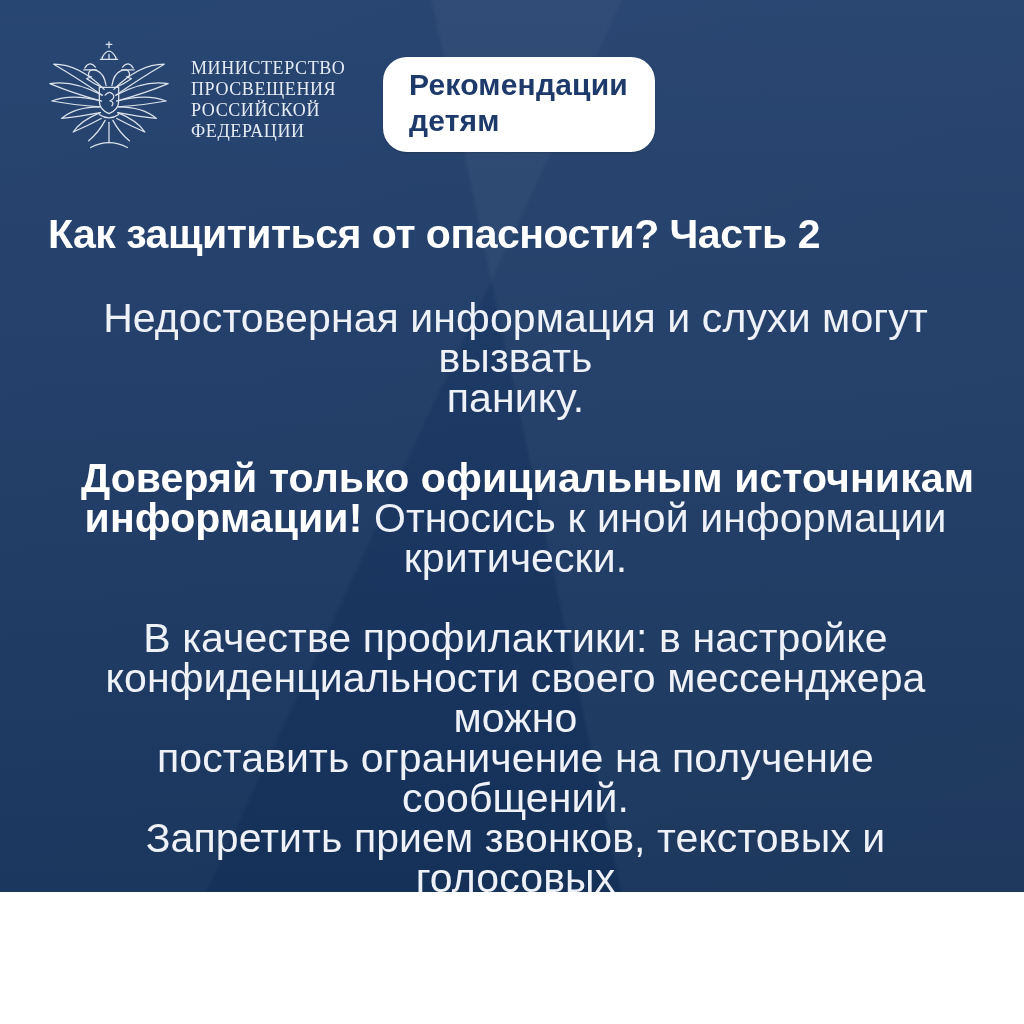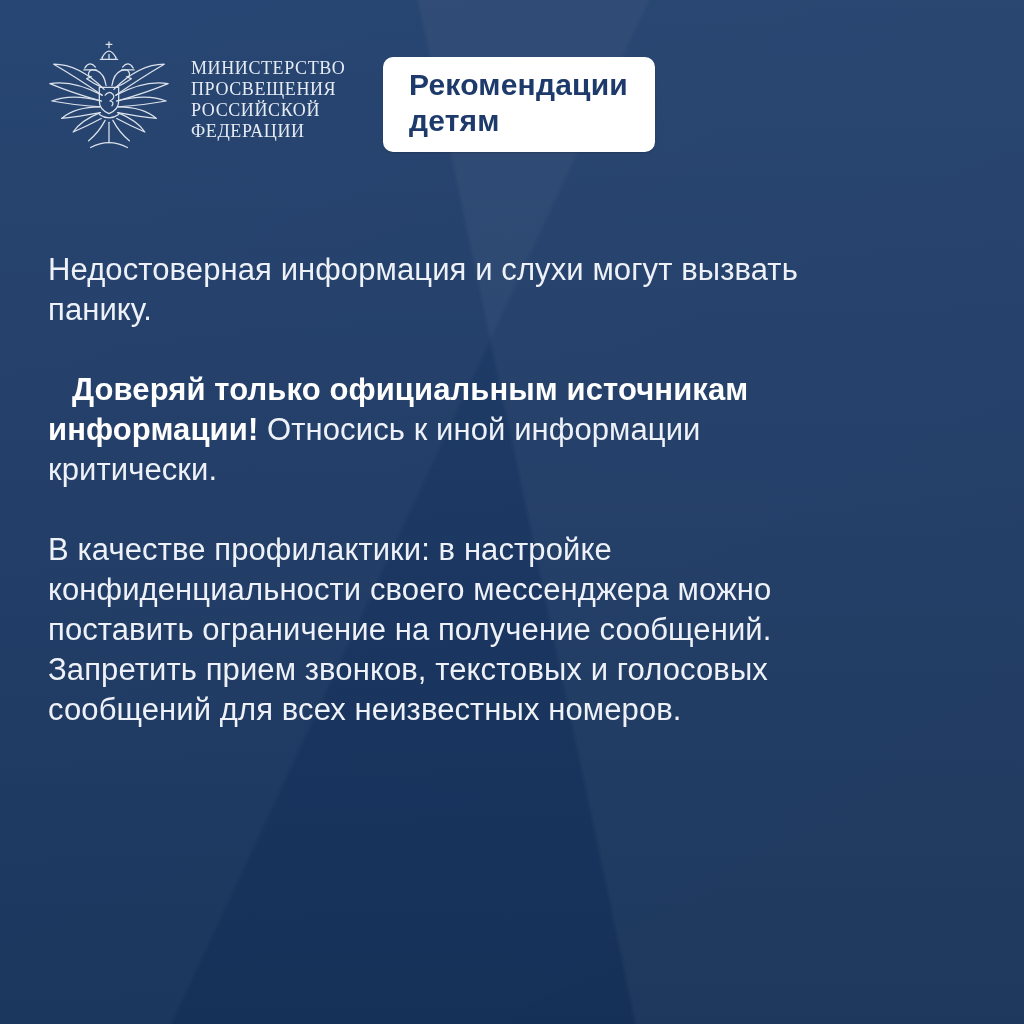--- a/index.html
+++ b/index.html
@@ -1,20 +1,20 @@
 <!DOCTYPE html>
 <html><head>
 <meta charset="utf-8">
 <style>
   * { margin:0; padding:0; box-sizing:border-box; }
   html,body { width:1024px; height:1024px; }
   body { font-family:"Liberation Sans", sans-serif; }
 
   .poster {
-    position:relative; width:1024px; height:1024px; overflow:hidden;
+    position:relative; width:1024px; height:892px; overflow:hidden;
     background:linear-gradient(180deg, #21406e 0%, #1d3a66 48%, #16335c 100%);
   }
   
   .bg-facets {
     position:absolute; inset:0; pointer-events:none;
     background:
       linear-gradient(115deg, rgba(255,255,255,0.030) 0%, rgba(255,255,255,0.030) 43%, rgba(255,255,255,0) 43.4%),
       linear-gradient(78deg,  rgba(255,255,255,0) 0%, rgba(255,255,255,0) 51%, rgba(255,255,255,0.040) 51.4%, rgba(255,255,255,0.040) 100%),
       linear-gradient(155deg, rgba(0,0,0,0) 0%, rgba(0,0,0,0.06) 100%);
   }
@@ -24,39 +24,39 @@
 
   .ministry-name {
     position:absolute; left:191px; top:58px;
     font-family:"Liberation Serif", serif;
     font-size:18px; line-height:21px; letter-spacing:0.6px;
     color:#e6ecf4; white-space:pre-line;
   }
 
   .badge {
     position:absolute; left:383px; top:57px;
-    background:#ffffff; border-radius:10px;
+    background:#ffffff; border-radius:24px;
     padding:10px 27px 13px 26px;
     box-shadow:0 1px 2px rgba(0,0,0,0.18);
   }
   .badge-label {
     display:block;
     font-weight:bold; font-size:30px; line-height:36px;
     color:#1d3a6b; white-space:pre-line; letter-spacing:0.2px;
   }
 
   .content { position:absolute; left:48px; top:210px; width:935px; }
   .title {
     color:#ffffff; font-weight:bold;
     font-size:41px; line-height:48px; letter-spacing:-0.5px;
   }
   .body-text {
     margin-top:40px;
-    color:#eef2f8; font-size:31px; line-height:40px;
-    letter-spacing:0.1px; white-space:pre-line;
+    color:#eef2f8; font-size:41px; line-height:40px;
+    letter-spacing:0.1px; white-space:pre-line;text-align:center;
   }
   .body-text strong { font-weight:bold; color:#ffffff;margin-left:24px; }
 </style>
 </head>
 <body>
 
 <div class="poster">
   <div class="bg-facets"></div>
 
   <div class="emblem">
@@ -100,20 +100,21 @@
 ПРОСВЕЩЕНИЯ
 РОССИЙСКОЙ
 ФЕДЕРАЦИИ</div>
 
   <div class="badge">
     <span class="badge-label">Рекомендации
 детям</span>
   </div>
 
   <main class="content">
+    <h1 class="title">Как защититься от опасности? Часть 2</h1>
 
     <p class="body-text">Недостоверная информация и слухи могут вызвать
 панику.</p>
 
     <p class="body-text"><strong>Доверяй только официальным источникам
 информации!</strong><span> Относись к иной информации
 критически.</span></p>
 
 
     <p class="body-text">В качестве профилактики: в настройке

